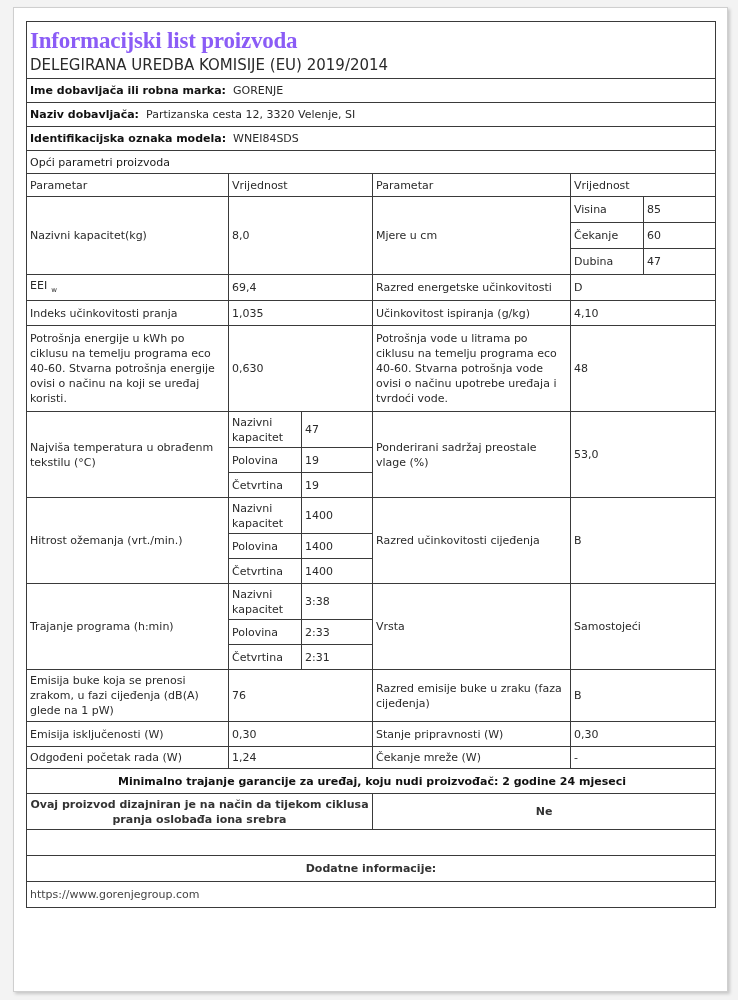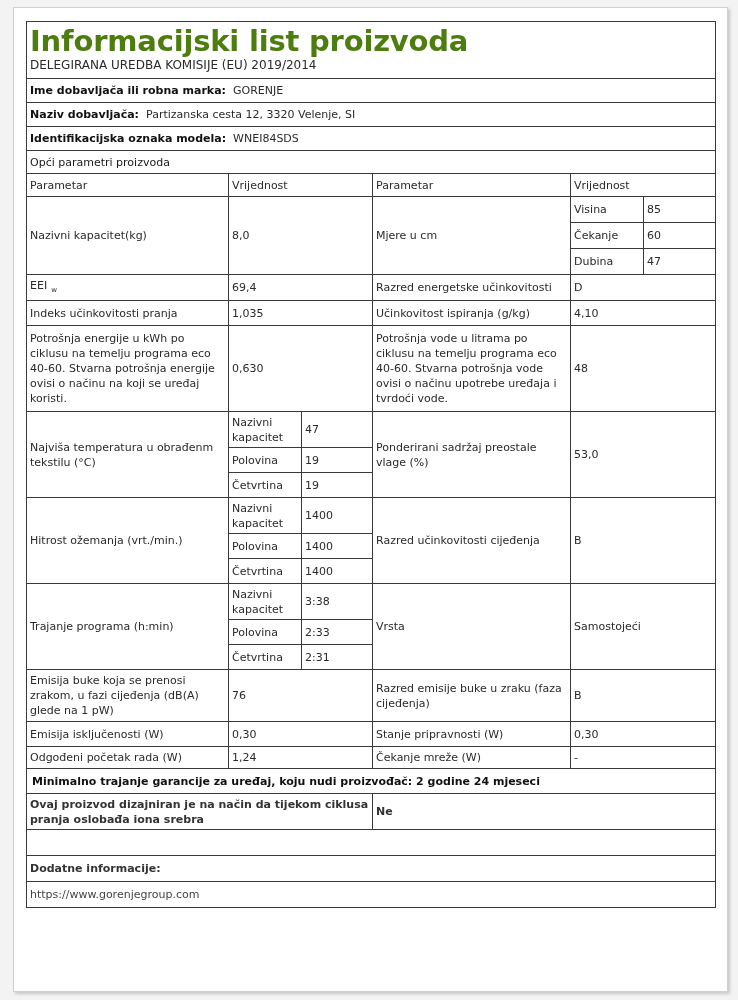--- a/index.html
+++ b/index.html
@@ -7,25 +7,25 @@
          font-family: "DejaVu Sans", sans-serif; color: #222; }
   .page { position: absolute; left: 13px; top: 7px; width: 713px; height: 983px;
           background: #fff; border: 1px solid #cfcfcf;
           box-shadow: 2px 2px 3px rgba(0,0,0,0.18); }
   .sheet { position: absolute; left: 12px; top: 13px; width: 689px; }
   table { border-collapse: collapse; width: 689px; table-layout: fixed; }
   td { border: 1px solid #3a3a3a; font-size: 11px; line-height: 15px;
        padding: 1px 3px; vertical-align: middle; color: #2a2a2a; }
   td.c { text-align: left; }
   .title-cell { border-bottom: none; padding: 4px 3px 0 3px; }
-  .title { font-size: 29px; font-weight: bold; color: #4d7c0f; line-height: 30px;
-           letter-spacing: -0.2px; }
-  .subtitle-cell { border-top: none; padding: 2px 3px 5px 3px; font-size: 12px; }
+  .title { font-size: 23px; font-weight: bold; color: #8b5cf6; line-height: 30px;
+           letter-spacing: -0.2px; font-family: Liberation Serif, serif; }
+  .subtitle-cell { border-top: none; padding: 2px 3px 5px 3px; font-size: 15px; }
   .lbl { font-weight: bold; color: #111; }
-  .bold { font-weight: bold; color: #111; }
+  .bold { font-weight: bold; color: #111; text-align: center; }
   sub { font-size: 7px; vertical-align: -3px; margin-left: 4px; }
   .h28 { height: 24px; }
   .h27 { height: 23px; }
 </style>
 </head>
 <body>
 
 <div class="page">
   <div class="sheet">
     <table>

